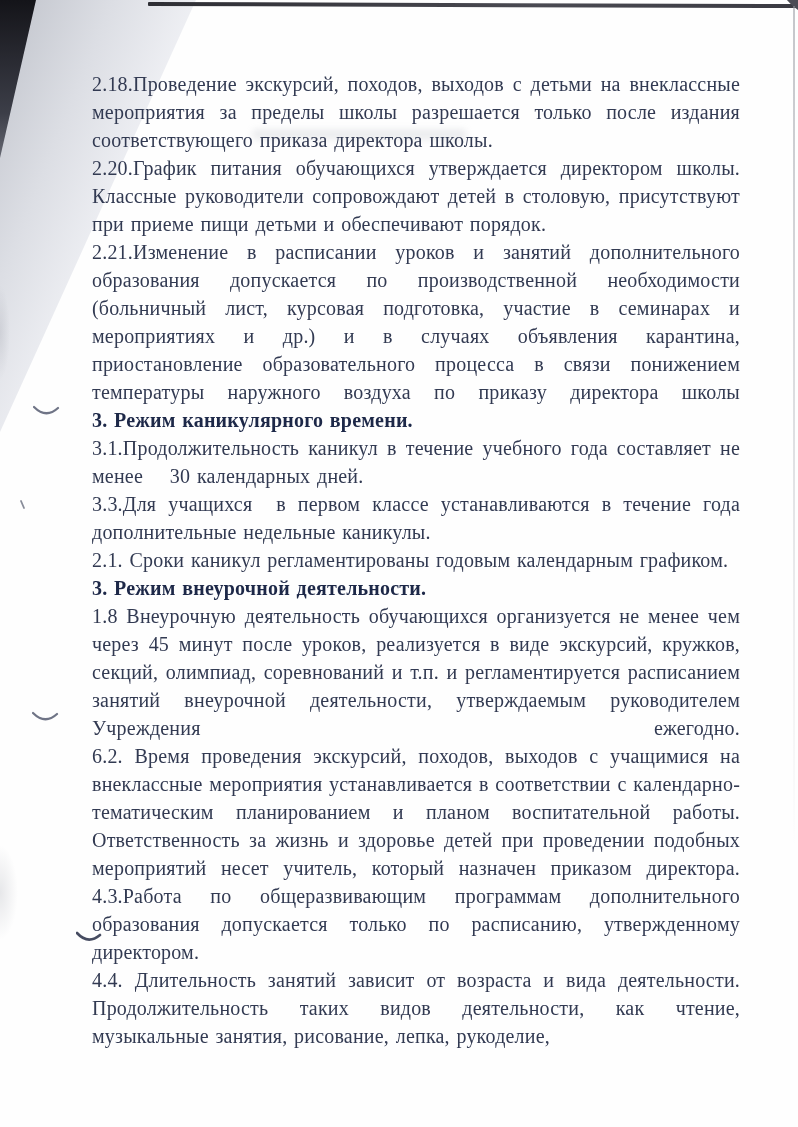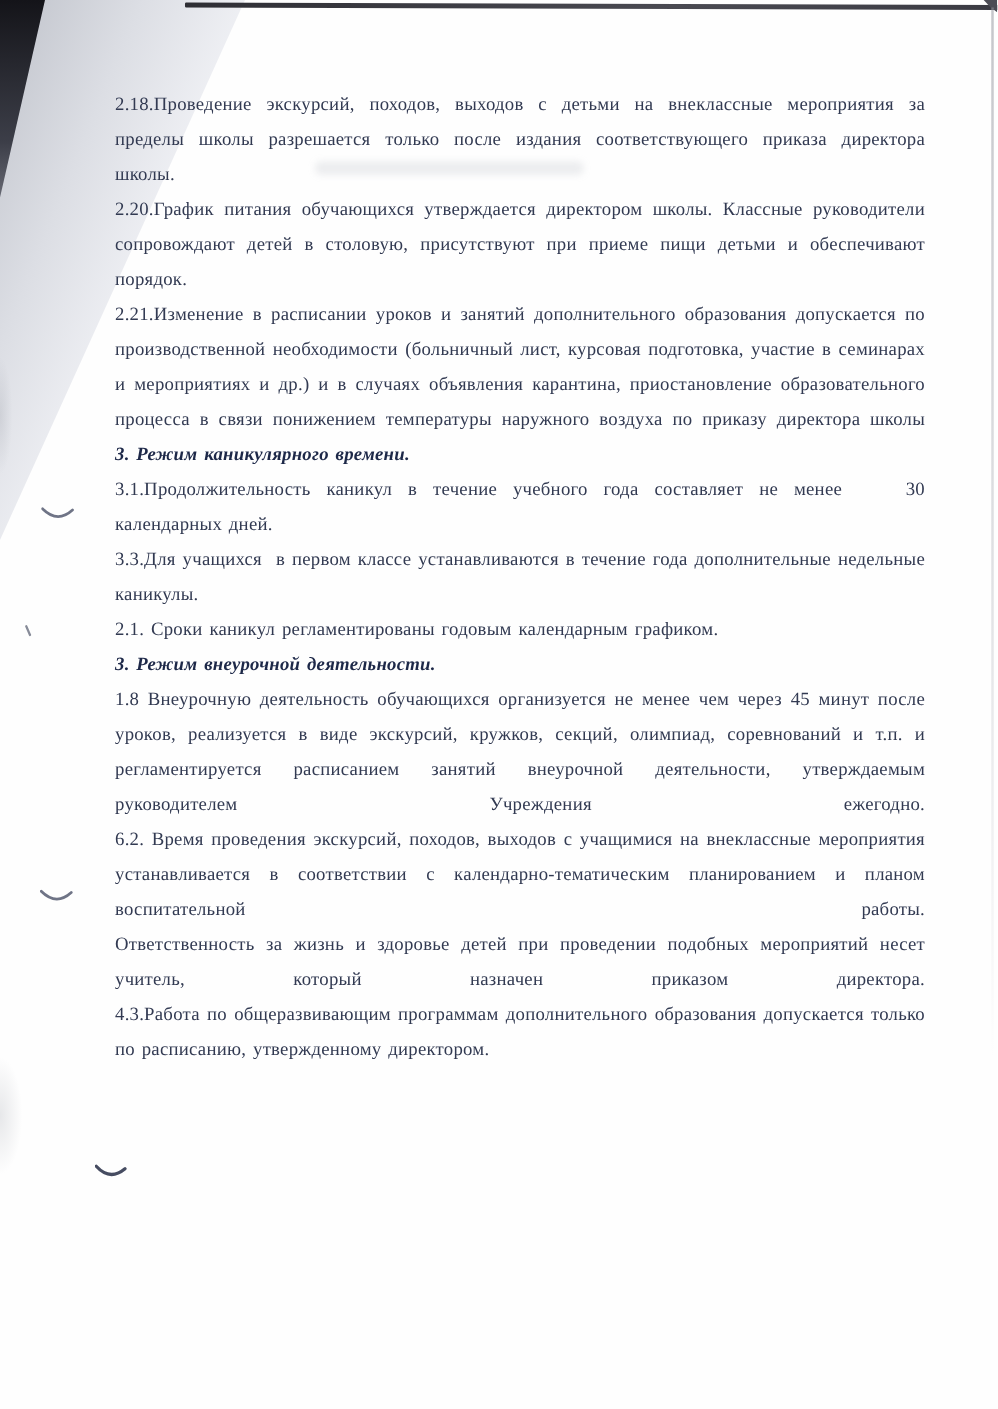--- a/index.html
+++ b/index.html
@@ -57,29 +57,29 @@
   .left-smudge-2{
     position:absolute;left:0;top:285px;width:10px;height:95px;
     background:radial-gradient(ellipse at left,rgba(160,163,172,.28),rgba(160,163,172,0) 70%);
   }
   
   .mark{position:absolute;}
   .mark svg{display:block;}
   
   .text-block{
     position:absolute;left:92px;top:70px;width:648px;
-    font-size:15px;line-height:28px;
+    font-size:20px;line-height:28px;
     color:#323a52;
     letter-spacing:.2px;
     word-spacing:1.5px;
   }
   .para{margin:0;text-align:justify;}
   .para.jl{text-align-last:justify;}
   .para.heading{
-    font-weight:bold;color:#1d2848;text-align:left;font-style:italic;
+    font-weight:bold;color:#1d2848;text-align:left;
   }
 </style>
 </head>
 <body>
 
 <div class="page">
 
   <div class="corner-shadow"></div>
   <div class="corner-wedge"></div>
   <div class="top-edge-line"></div>
@@ -116,15 +116,16 @@
       <div class="para jl">2.21.Изменение в расписании уроков и занятий дополнительного образования допускается по производственной необходимости (больничный лист, курсовая подготовка, участие в семинарах и мероприятиях и др.) и в случаях объявления карантина, приостановление образовательного процесса в связи понижением температуры наружного воздуха по приказу директора школы</div>
       <div class="para heading">3. Режим каникулярного времени.</div>
       <div class="para">3.1.Продолжительность каникул в течение учебного года составляет не менее&nbsp;&nbsp;&nbsp;&nbsp;30 календарных дней.</div>
       <div class="para">3.3.Для учащихся&nbsp; в первом классе устанавливаются в течение года дополнительные недельные каникулы.</div>
       <div class="para">2.1. Сроки каникул регламентированы годовым календарным графиком.</div>
       <div class="para heading">3. Режим внеурочной деятельности.</div>
       <div class="para jl">1.8 Внеурочную деятельность обучающихся организуется не менее чем через 45 минут после уроков, реализуется в виде экскурсий, кружков, секций, олимпиад, соревнований и т.п. и регламентируется расписанием занятий внеурочной деятельности, утверждаемым руководителем Учреждения ежегодно.</div>
       <div class="para jl">6.2. Время проведения экскурсий, походов, выходов с учащимися на внеклассные мероприятия устанавливается в соответствии с календарно-тематическим планированием и планом воспитательной работы.</div>
       <div class="para jl">Ответственность за жизнь и здоровье детей при проведении подобных мероприятий несет учитель, который назначен приказом директора.</div>
       <div class="para">4.3.Работа по общеразвивающим программам дополнительного образования допускается только по расписанию, утвержденному директором.</div>
+      <div class="para">4.4. Длительность занятий зависит от возраста и вида деятельности. Продолжительность таких видов деятельности, как чтение, музыкальные занятия, рисование, лепка, рукоделие,</div>
     </div>
 
 </div>
 
 </body></html>

